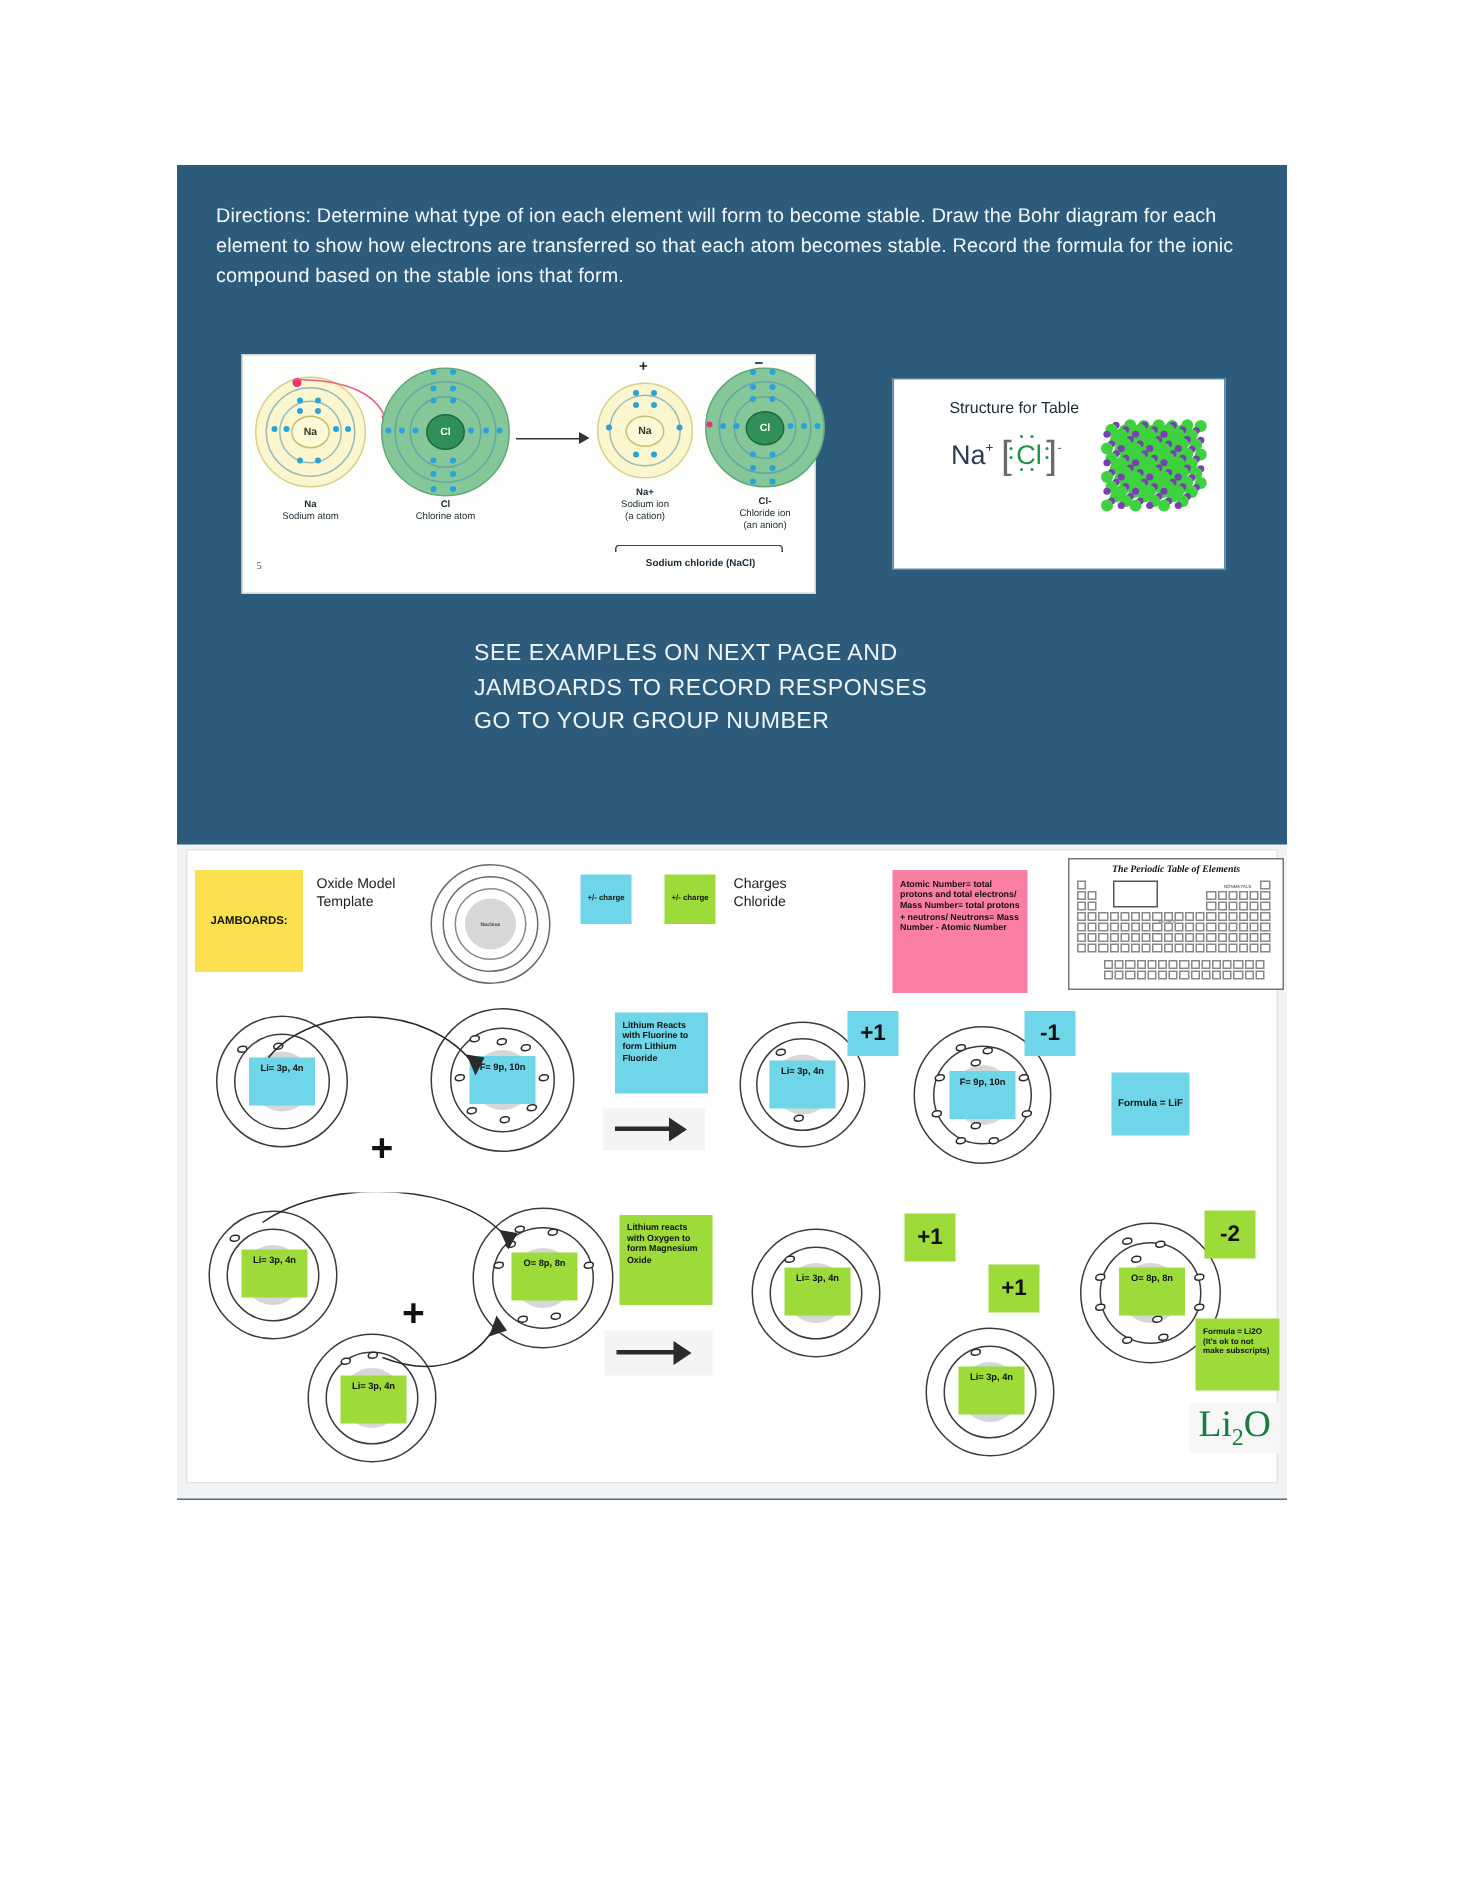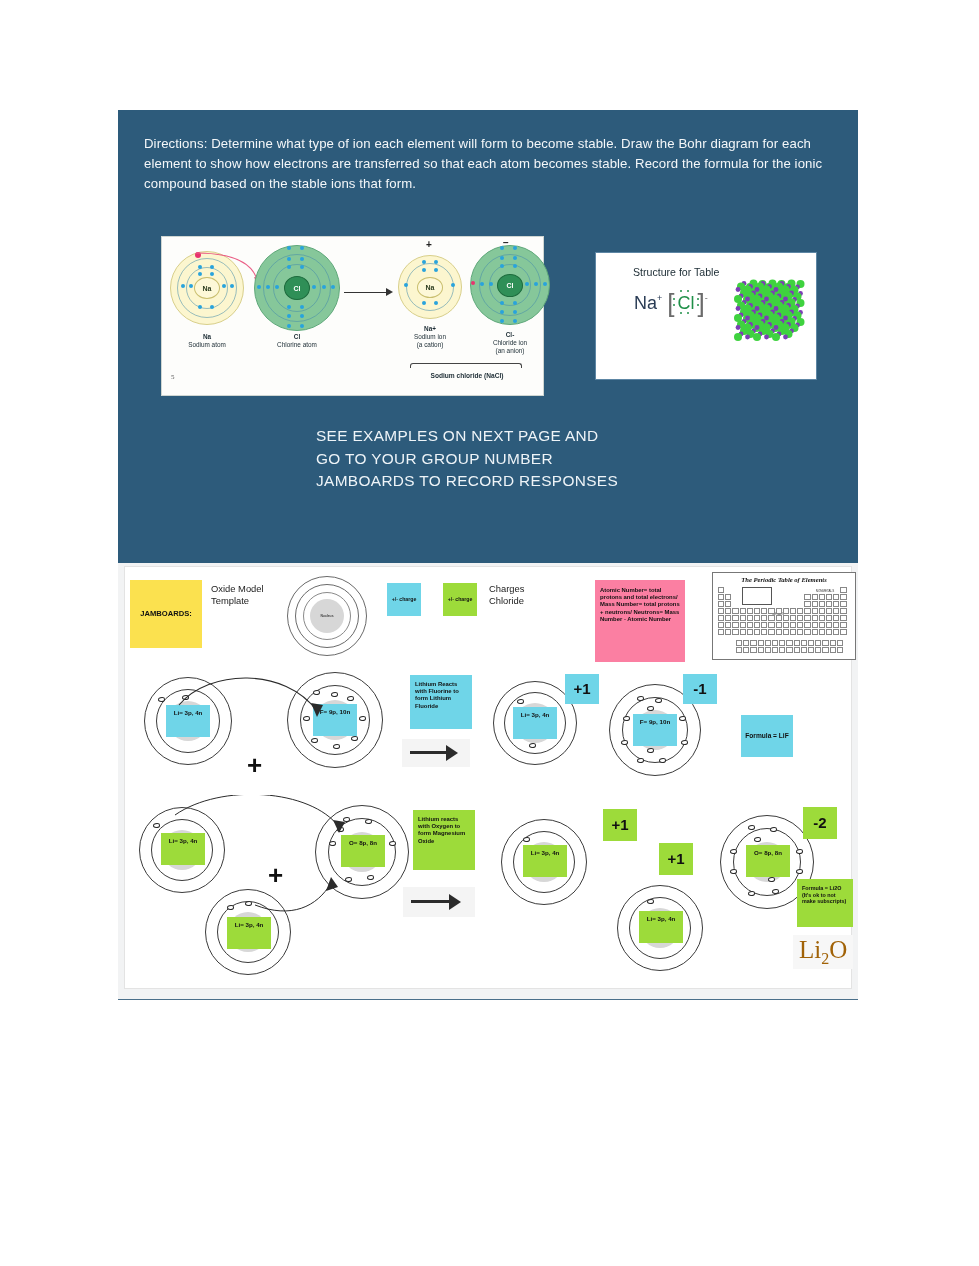--- a/index.html
+++ b/index.html
@@ -117,21 +117,21 @@
   #ptable { position:absolute; left:587px; top:5px; width:144px; height:88px;
             background:#fff; border:1px solid #777; overflow:hidden; }
   #ptable-title { position:absolute; left:0; top:3px; width:100%; text-align:center;
         font-family:"Liberation Serif", serif; font-style:italic; font-weight:700;
         font-size:6.6px; color:#111; }
   .pt-cell { position:absolute; border:.4px solid #888; background:#fff; }
   .pt-key { position:absolute; border:.7px solid #555; background:#fff; }
   .pt-band { position:absolute; font-size:3px; color:#333; text-align:center; }
 
   #li2o { position:absolute; left:795px; top:940px; font-size:25px;
-          color:#a16207; font-family:"Liberation Serif", serif;
+          color:#15803d; font-family:"Liberation Serif", serif;
           background:#f7f7f7; padding:1px 6px; }
   #li2o sub { font-size:16px; }
 
   .tiny-nucleus-label { font-size:3.4px; font-weight:700; color:#444; }
 </style>
 </head>
 <body>
 
 <div id="slide-blue">
 
@@ -476,22 +476,22 @@
           <circle cx="33.0" cy="10.5" r="2.4" fill="#7b3fb5"></circle>
           <circle cx="42.5" cy="10.5" r="4" fill="#3fd23f"></circle>
           <circle cx="52.0" cy="10.5" r="2.4" fill="#7b3fb5"></circle>
           <circle cx="61.5" cy="10.5" r="4" fill="#3fd23f"></circle>
         </g>
     </svg>
   </div>
 
   <div id="see-examples">
     <div>SEE EXAMPLES ON NEXT PAGE AND</div>
+    <div>JAMBOARDS TO RECORD RESPONSES</div>
     <div>GO TO YOUR GROUP NUMBER</div>
-    <div>JAMBOARDS TO RECORD RESPONSES</div>
   </div>
 </div>
 
 <div id="slide-board">
  <div id="board-inner">
 
   <div class="note yellow" style="left:5px; top:13px; width:72px; height:68px; display:flex; align-items:center; justify-content:center; font-size:7.6px;">
     <span>JAMBOARDS:</span>
   </div>
 

